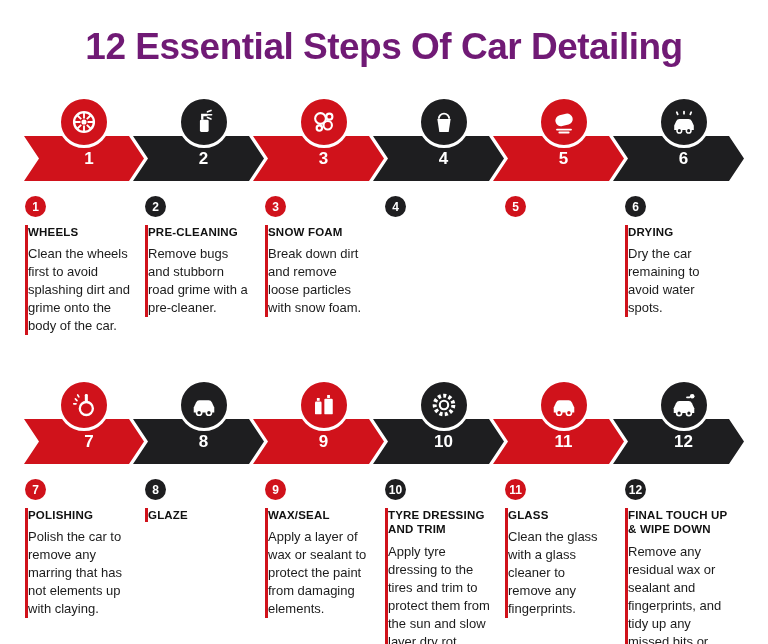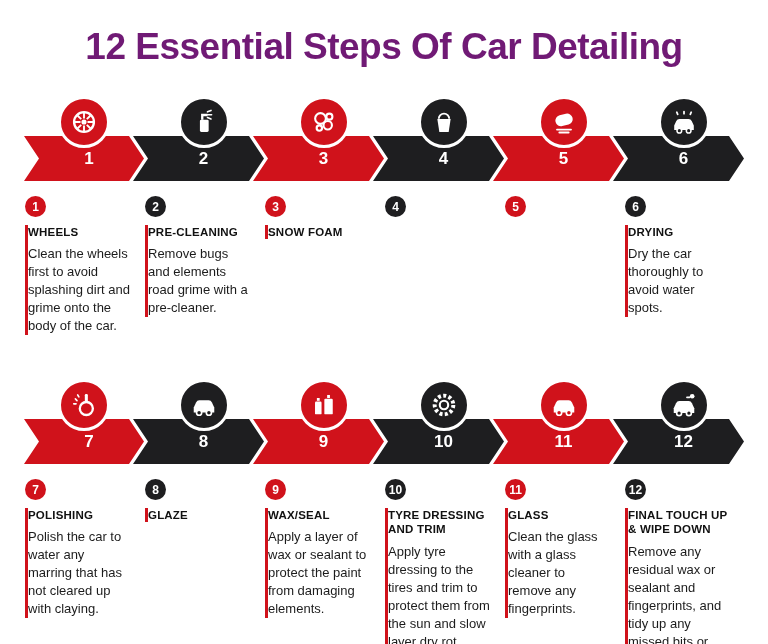--- a/index.html
+++ b/index.html
@@ -92,21 +92,21 @@
             </svg>
           </span>
     </div>
     <div class="arrow dark">
       <span class="arrow-num">2</span>
     </div>
     <div class="body">
       <div class="badge dark">2</div>
       <div class="textblock">
         <h3 class="step-title">PRE-CLEANING</h3>
-        <p class="step-desc">Remove bugs and elements road grime with a pre-cleaner.</p>
+        <p class="step-desc">Remove bugs and stubborn road grime with a pre-cleaner.</p>
       </div>
     </div>
   </div>
       <div class="step">
     <div class="icon-circle red">
       <span class="icon">
             <svg viewBox="0 0 24 24" fill="none" stroke="#fff" stroke-width="1.8">
               <circle cx="9" cy="9" r="4.6"></circle>
               <circle cx="16.6" cy="7.4" r="2.6"></circle>
               <circle cx="15.2" cy="14.8" r="3.6"></circle>
@@ -114,20 +114,21 @@
             </svg>
           </span>
     </div>
     <div class="arrow red">
       <span class="arrow-num">3</span>
     </div>
     <div class="body">
       <div class="badge red">3</div>
       <div class="textblock">
         <h3 class="step-title">SNOW FOAM</h3>
+        <p class="step-desc">Break down dirt and remove loose particles with snow foam.</p>
       </div>
     </div>
   </div>
       <div class="step">
     <div class="icon-circle dark">
       <span class="icon">
             <svg viewBox="0 0 24 24">
               <path d="M6.3 9.5h11.4l-1.7 11H8z" fill="#fff"></path>
               <path d="M7.5 9.3a4.5 4.5 0 0 1 9 0" fill="none" stroke="#fff" stroke-width="1.6"></path>
             </svg>
@@ -167,21 +168,21 @@
             </svg>
           </span>
     </div>
     <div class="arrow dark">
       <span class="arrow-num">6</span>
     </div>
     <div class="body">
       <div class="badge dark">6</div>
       <div class="textblock">
         <h3 class="step-title">DRYING</h3>
-        <p class="step-desc">Dry the car thoroughly to avoid water spots.</p>
+        <p class="step-desc">Dry the car remaining to avoid water spots.</p>
       </div>
     </div>
   </div>
     </div>
   <div class="row row-2" id="row-2">
       <div class="step">
     <div class="icon-circle red">
       <span class="icon">
             <svg viewBox="0 0 24 24">
               <circle cx="14" cy="15" r="5.6" fill="none" stroke="#fff" stroke-width="2"></circle>
@@ -190,21 +191,21 @@
             </svg>
           </span>
     </div>
     <div class="arrow red">
       <span class="arrow-num">7</span>
     </div>
     <div class="body">
       <div class="badge red">7</div>
       <div class="textblock">
         <h3 class="step-title">POLISHING</h3>
-        <p class="step-desc">Polish the car to water any marring that has not cleared up with claying.</p>
+        <p class="step-desc">Polish the car to remove any marring that has not elements up with claying.</p>
       </div>
     </div>
   </div>
       <div class="step">
     <div class="icon-circle dark">
       <span class="icon">
             <svg viewBox="0 0 24 24">
               <path d="M3.2 14.2l2-4.4A3.1 3.1 0 0 1 8 8h8a3.1 3.1 0 0 1 2.8 1.8l2 4.4v4.3H3.2z" fill="#fff"></path>
               <circle cx="7.8" cy="18.6" r="2.2" fill="currentColor" stroke="#fff" stroke-width="1.4"></circle>
               <circle cx="16.2" cy="18.6" r="2.2" fill="currentColor" stroke="#fff" stroke-width="1.4"></circle>

